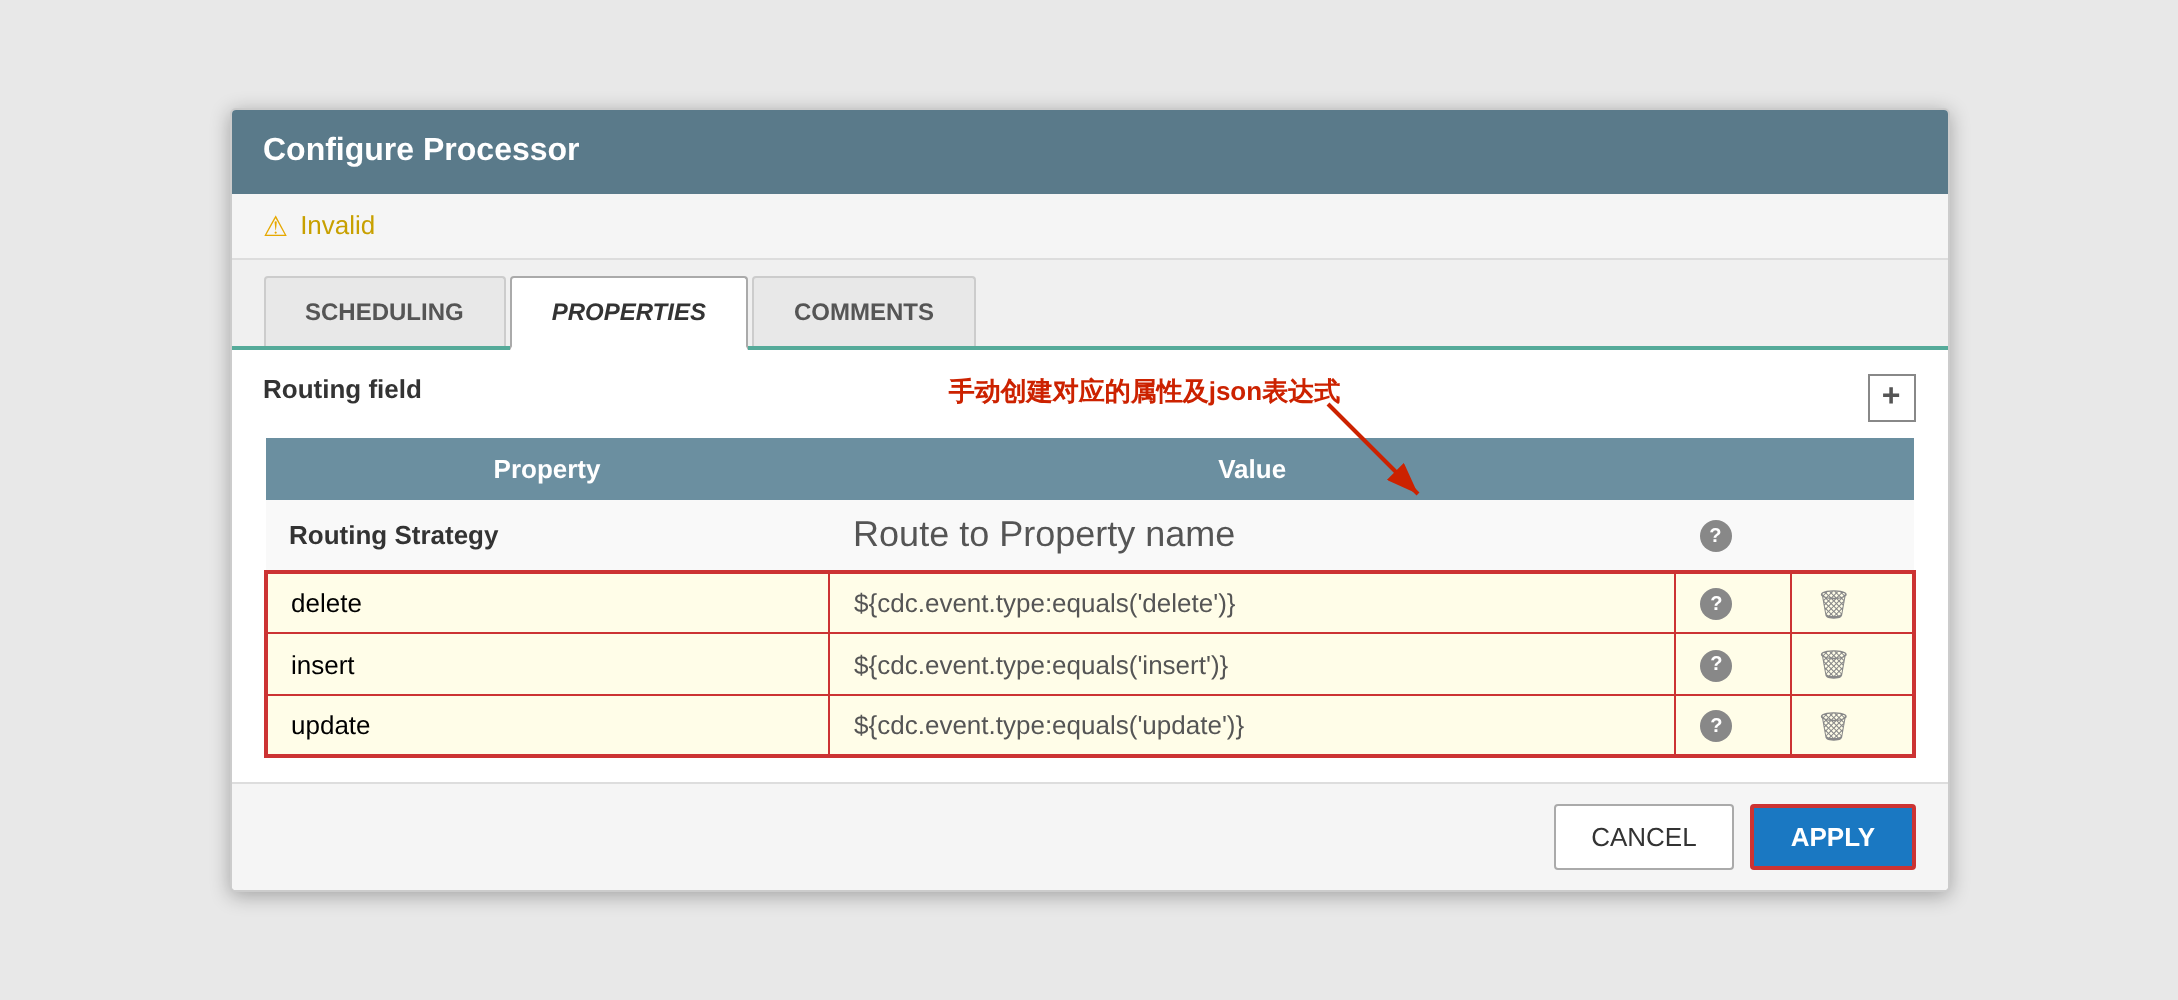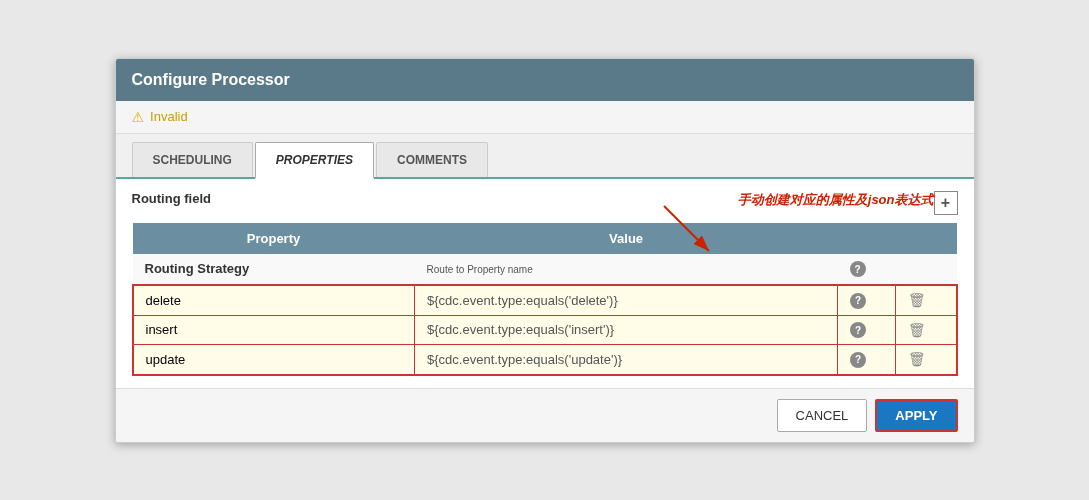--- a/index.html
+++ b/index.html
@@ -185,21 +185,21 @@
     .value-cell {
       color: #555;
     }
     .col-prop { width: 200px; }
     .col-val { width: 300px; }
     .col-info { width: 30px; }
     .col-del { width: 40px; }
     .routing-value {
       color: #555;
       font-weight: normal;
-      font-size: 10px;
+      font-size: 18px;
     }
   </style>
 </head>
 <body>
 
 <div class="dialog">
 
   <div class="dialog-header">
     <span>Configure Processor</span>
   </div>
@@ -218,21 +218,21 @@
     </div>
     <div class="tab">
       <span>COMMENTS</span>
     </div>
   </div>
 
   <div class="content-area">
 
     <div class="required-header">
       <span class="required-label">Routing field</span>
-      <div style="flex:1; display:flex; justify-content:flex-end; align-items:flex-start; position:relative;font-style:italic;">
+      <div style="flex:1; display:flex; justify-content:center; align-items:flex-start; position:relative;">
         <span class="annotation-text">手动创建对应的属性及json表达式</span>
 
         <svg width="80" height="60" style="position:absolute; left:60%; top:10px;">
           <defs>
             <marker id="arrowhead" markerWidth="8" markerHeight="6" refX="8" refY="3" orient="auto">
               <polygon points="0 0, 8 3, 0 6" fill="#cc2200"></polygon>
             </marker>
           </defs>
           <line x1="20" y1="5" x2="65" y2="50" stroke="#cc2200" stroke-width="2" marker-end="url(#arrowhead)"></line>
         </svg>

